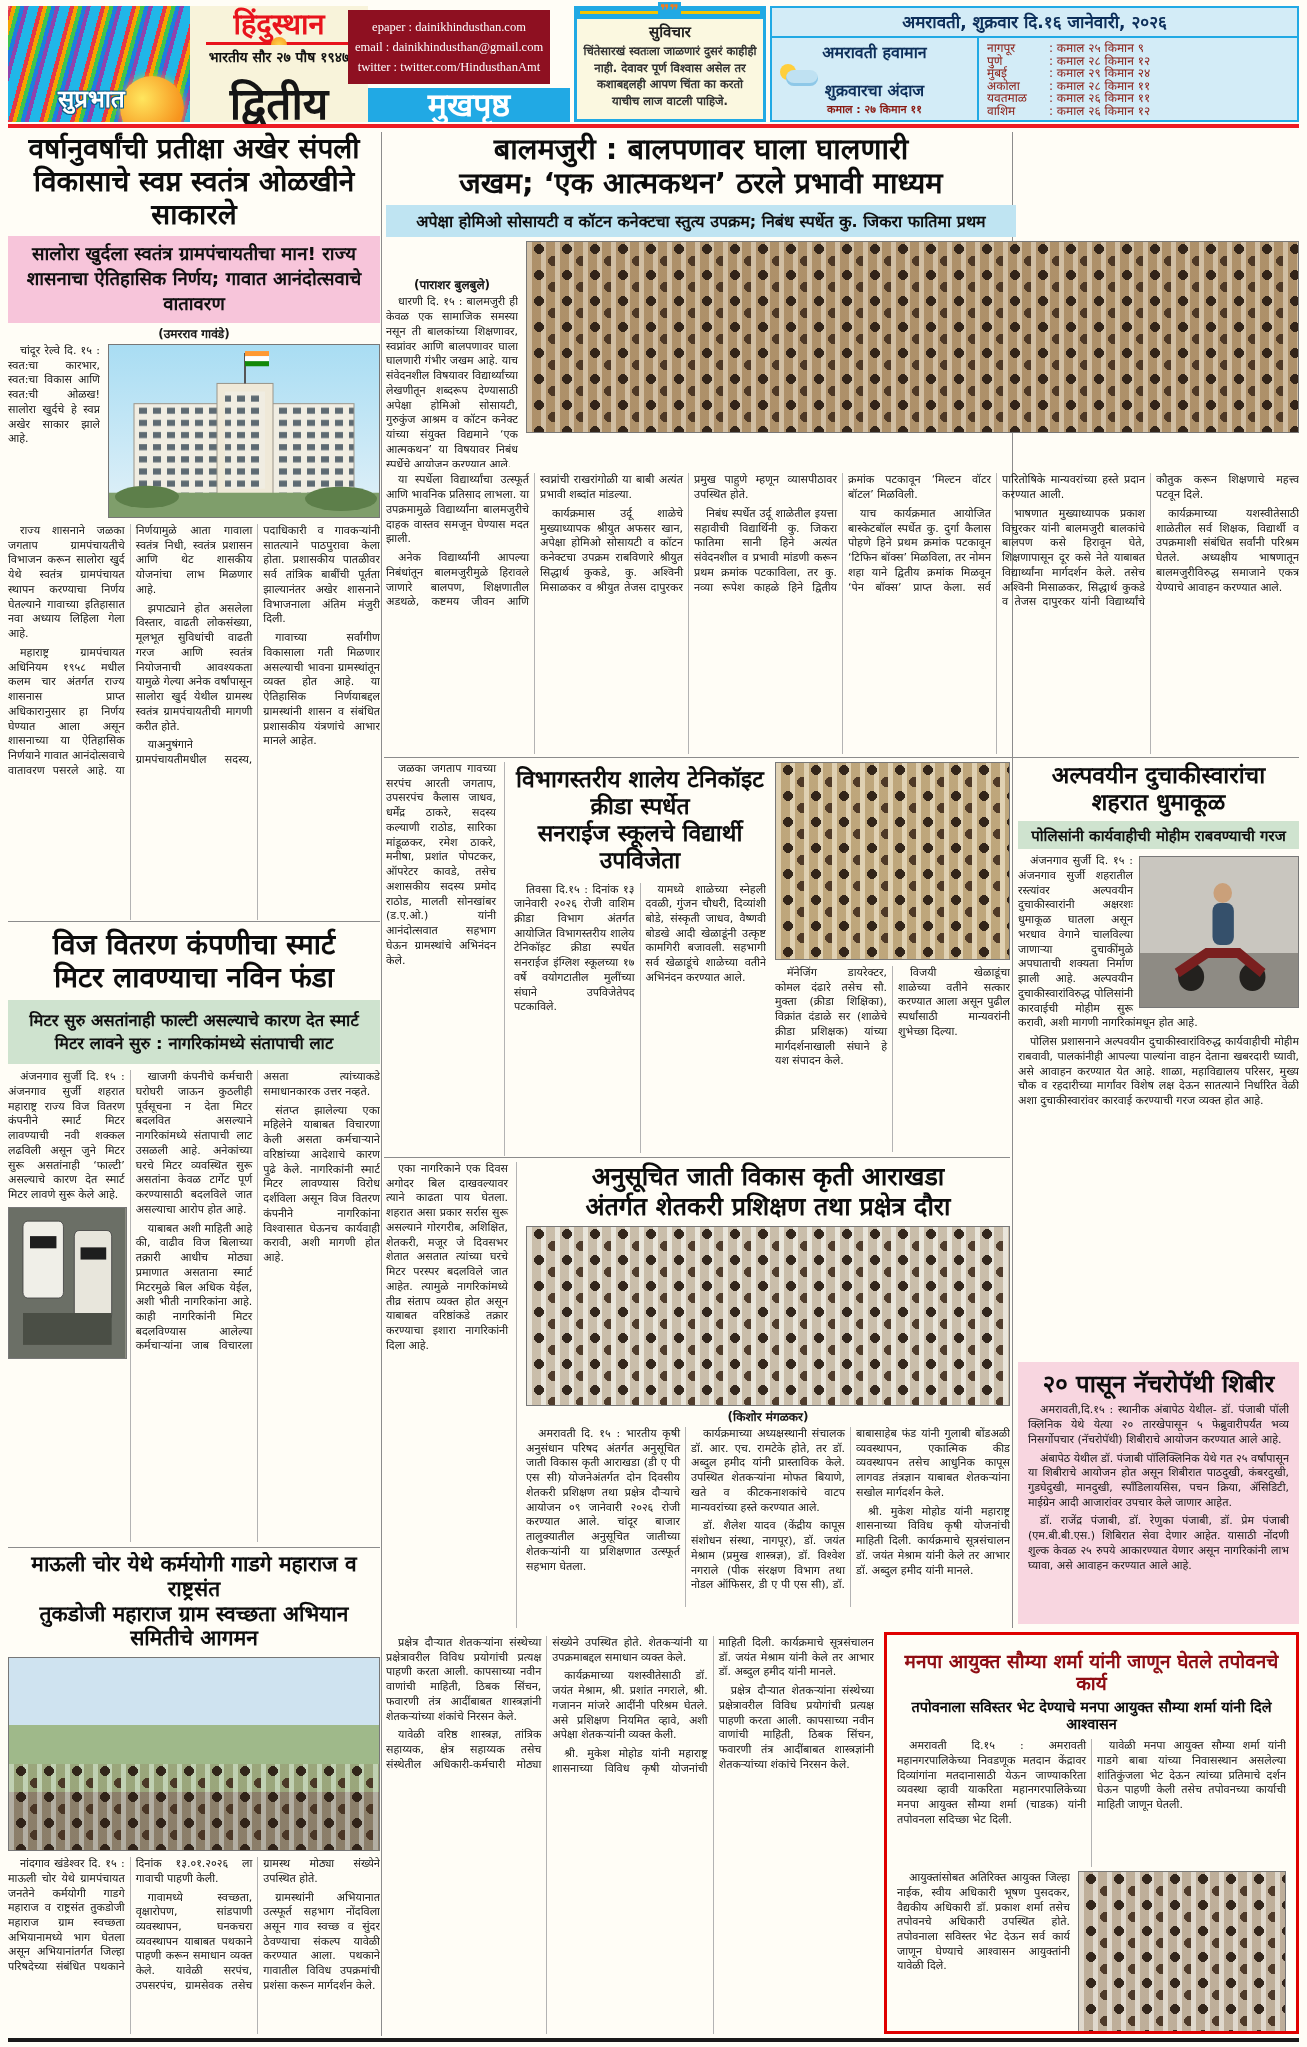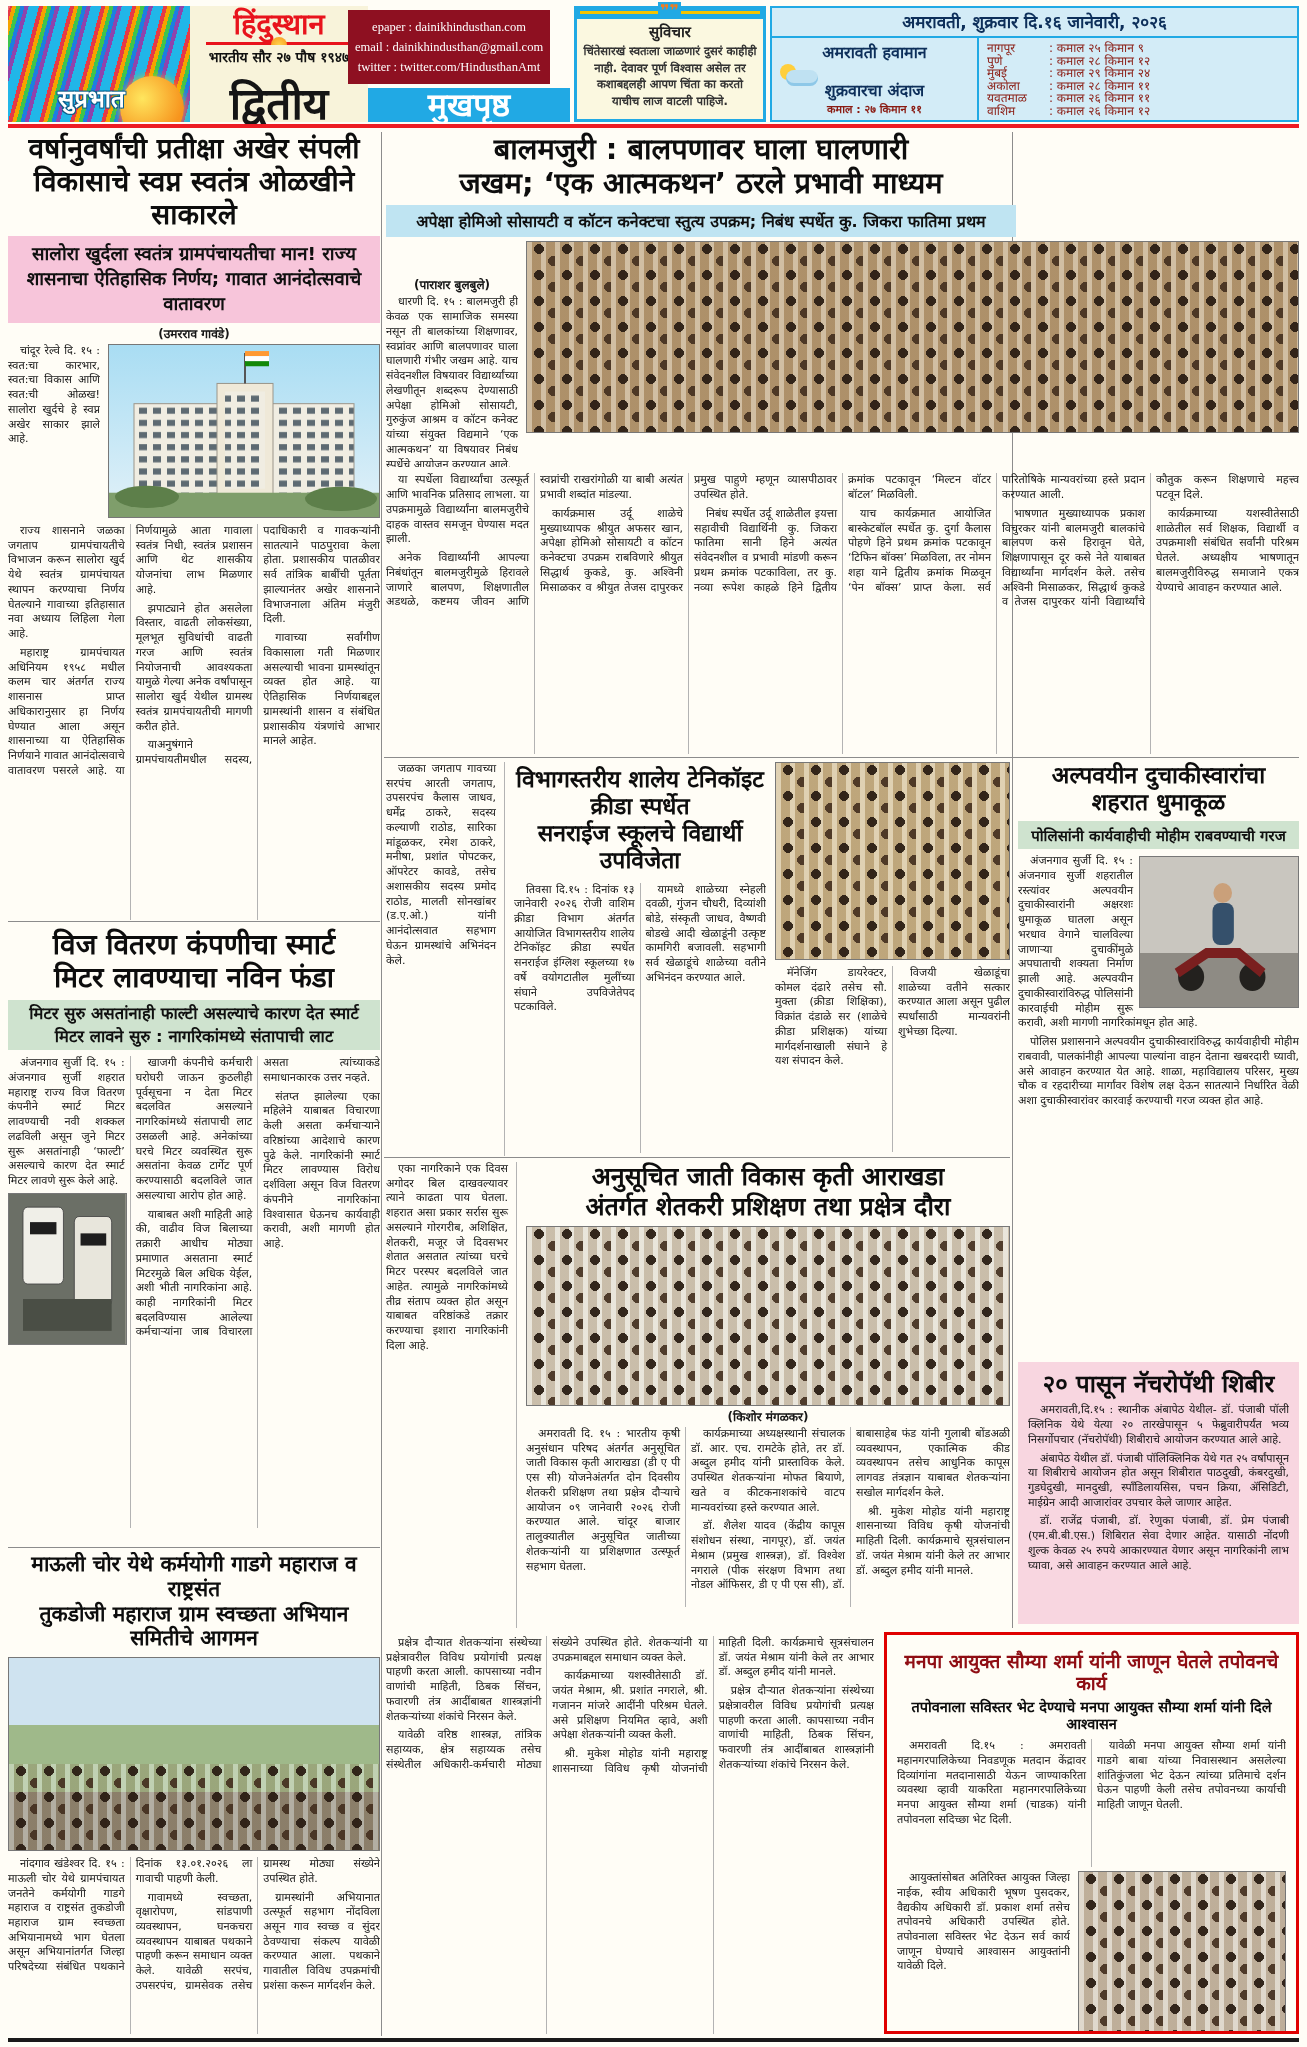--- a/index.html
+++ b/index.html
@@ -262,21 +262,21 @@
         </svg>
       </div>
       <p>अंजनगाव सुर्जी दि. १५ : अंजनगाव सुर्जी शहरातील रस्त्यांवर अल्पवयीन दुचाकीस्वारांनी अक्षरशः धुमाकूळ घातला असून भरधाव वेगाने चालविल्या जाणाऱ्या दुचाकींमुळे अपघाताची शक्यता निर्माण झाली आहे. अल्पवयीन दुचाकीस्वारांविरुद्ध पोलिसांनी कारवाईची मोहीम सुरू करावी, अशी मागणी नागरिकांमधून होत आहे.</p>
       <p>पोलिस प्रशासनाने अल्पवयीन दुचाकीस्वारांविरुद्ध कार्यवाहीची मोहीम राबवावी, पालकांनीही आपल्या पाल्यांना वाहन देताना खबरदारी घ्यावी, असे आवाहन करण्यात येत आहे. शाळा, महाविद्यालय परिसर, मुख्य चौक व रहदारीच्या मार्गांवर विशेष लक्ष देऊन सातत्याने निर्धारित वेळी अशा दुचाकीस्वारांवर कारवाई करण्याची गरज व्यक्त होत आहे.</p>
     </div>
   </div>
 
   <div class="abs" style="left:8px;top:928px;width:372px;height:616px;overflow:hidden;">
     <div class="headline" style="font-size:28px;">विज वितरण कंपणीचा स्मार्ट</div>
     <div class="headline" style="font-size:28px;">मिटर लावण्याचा नविन फंडा</div>
-    <div class="subbox" style="background:#cfe3cf;font-size:16.5px;line-height:1.4;padding:2px 8px;margin:6px 0;">मिटर सुरु असतांनाही फाल्टी असल्याचे कारण देत स्मार्ट मिटर लावने सुरु : नागरिकांमध्ये संतापाची लाट</div>
+    <div class="subbox" style="background:#cfe3cf;font-size:16.5px;line-height:1.4;padding:9px 8px;margin:6px 0;">मिटर सुरु असतांनाही फाल्टी असल्याचे कारण देत स्मार्ट मिटर लावने सुरु : नागरिकांमध्ये संतापाची लाट</div>
     <div class="bt c3" style="height:472px;">
       <p>अंजनगाव सुर्जी दि. १५ : अंजनगाव सुर्जी शहरात महाराष्ट्र राज्य विज वितरण कंपनीने स्मार्ट मिटर लावण्याची नवी शक्कल लढविली असून जुने मिटर सुरू असतांनाही ‘फाल्टी’ असल्याचे कारण देत स्मार्ट मिटर लावणे सुरू केले आहे.</p>
       <div class="ph" style="width:100%;height:150px;margin:3px 0;">
         <svg width="100%" height="100%" viewBox="0 0 150 160" preserveAspectRatio="none">
           <rect width="150" height="160" fill="#6b6f66"></rect>
           <rect x="18" y="14" width="52" height="82" rx="6" fill="#f0efe8" stroke="#444"></rect>
           <rect x="27" y="30" width="34" height="13" fill="#1e1e1e"></rect>
           <rect x="84" y="24" width="48" height="96" rx="6" fill="#e8e6dc" stroke="#444"></rect>
           <rect x="92" y="42" width="33" height="13" fill="#1e1e1e"></rect>
           <rect x="18" y="112" width="114" height="34" fill="#4a4e45"></rect>

